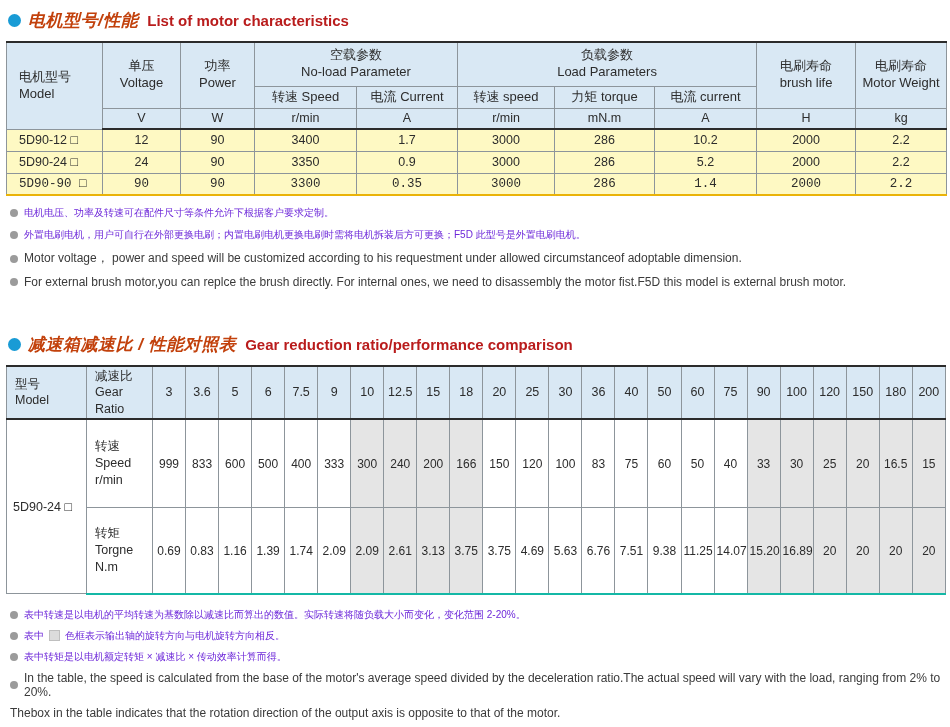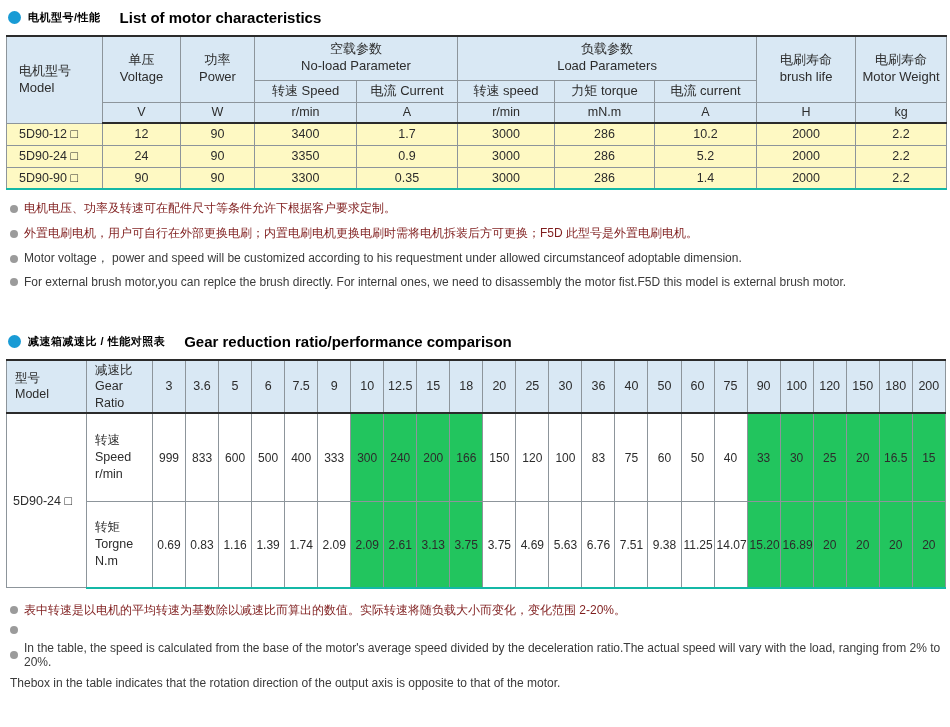--- a/index.html
+++ b/index.html
@@ -3,61 +3,61 @@
 <meta charset="utf-8">
 <style>
   * { margin:0; padding:0; box-sizing:border-box; }
   html,body { width:950px; height:727px; background:#ffffff; overflow:hidden;
     font-family:"Liberation Sans","DejaVu Sans",sans-serif; color:#2e2e2e; }
   .page { padding:7px 5px 0 6px; }
 
   
   .section-title { display:flex; align-items:center; gap:7px; margin:2px 0 9px 2px; }
   .bullet-blue { width:13px; height:13px; border-radius:50%; background:#199bd5; flex:0 0 auto; }
-  .title-zh { font-size:11px; font-weight:bold; color:#000000; letter-spacing:0.5px; }
-  .title-en { font-size:15px; font-weight:bold; color:#000000; margin-left:12px; }
+  .title-zh { font-size:17px; font-weight:bold; color:#c2410c; letter-spacing:0.5px;font-style:italic; }
+  .title-en { font-size:15px; font-weight:bold; color:#b91c1c; margin-left:2px; }
 
   
   table { border-collapse:collapse; table-layout:fixed; width:940px; }
   th,td { border:1px solid #8d959b; font-weight:normal; text-align:center;
     font-size:12.5px; color:#2c2c2c; padding:1px 2px; overflow:hidden; }
   .two-line span { display:block; line-height:1.3; }
 
   
   .t1 thead th { background:#d9e8f4; }
   .t1 .hrow1 th { border-top:2px solid #2b2b2b; }
   .t1 .hrow1 th, .t1 .hrow2 th { font-size:13px; }
   .t1 .hrow1 th { height:44px; }
   .t1 .hrow2 th { height:22px;margin-top:20px; }
   .t1 .units th { height:21px; font-size:12.5px; border-bottom:2px solid #2b2b2b; }
   .t1 tbody td { height:22px; background:#fef9c3; }
-  .t1 tbody tr:last-child td { border-bottom:2px solid #14b8a6; }
+  .t1 tbody tr:last-child td { border-bottom:2px solid #eab308;font-family:Liberation Mono, monospace; }
   .t1 .cell-left { text-align:left; padding-left:12px; }
 
   
   .notes { margin:10px 0 0 4px; }
   .note-line { display:flex; align-items:center; margin-bottom:8px; }
   .bullet-gray { width:8px; height:8px; border-radius:50%; background:#9b9b9b; margin-right:6px; flex:0 0 auto; }
-  .note-zh { font-size:12px; color:#7f1d1d; }
+  .note-zh { font-size:10px; color:#6d28d9; }
   .note-en { font-size:12px; color:#3a3a3a; }
   .inline-box { width:11px; height:11px; background:#dcdcdc; border:1px solid #bfbfbf; display:inline-block; margin:0 5px; flex:0 0 auto; }
 
   .sec2 { margin-top:44px; }
 
   
   .t2 { margin-top:2px; }
   .t2 thead th { background:#d9e8f4; border-top:2px solid #2b2b2b; border-bottom:2px solid #2b2b2b; height:44px; font-size:12.5px; }
   .t2 .w-model { width:80px; }
   .t2 .w-label { width:66px; }
   .t2 .left { text-align:left; padding-left:8px; }
   .t2 tbody td { background:#fff; font-size:12px; }
   .t2 .row-speed td { height:89px; }
   .t2 .row-torque td { height:86px; }
   .t2 tbody tr:last-child td { border-bottom:2px solid #14b8a6; }
-  .t2 td.shaded { background:#22c55e; }
+  .t2 td.shaded { background:#e5e5e5; }
   .t2 .lbl span { display:block; line-height:1.35; font-size:12.5px; }
   .t2 .model-cell { font-size:12.5px; text-align:left; padding-left:6px; }
 
   .notes2 { margin:13px 0 0 4px; }
   .notes2 .note-line { margin-bottom:7px; }
 </style>
 </head>
 <body>
 
 <div class="page">
@@ -300,20 +300,27 @@
     </tbody>
   </table>
 
   <div class="notes2">
     <div class="note-line">
       <span class="bullet-gray"></span>
       <span class="note-zh">表中转速是以电机的平均转速为基数除以减速比而算出的数值。实际转速将随负载大小而变化，变化范围 2-20%。</span>
     </div>
     <div class="note-line">
       <span class="bullet-gray"></span>
+      <span class="note-zh">表中</span>
+      <span class="inline-box"></span>
+      <span class="note-zh">色框表示输出轴的旋转方向与电机旋转方向相反。</span>
+    </div>
+    <div class="note-line">
+      <span class="bullet-gray"></span>
+      <span class="note-zh">表中转矩是以电机额定转矩 × 减速比 × 传动效率计算而得。</span>
     </div>
     <div class="note-line">
       <span class="bullet-gray"></span>
       <span class="note-en">In the table, the speed is calculated from the base of the motor's average speed  divided by the deceleration ratio.The actual speed will vary with the load, ranging from 2% to 20%.</span>
     </div>
     <div class="note-line">
 
       <span class="note-en">The</span>
 
       <span class="note-en">box in the table indicates that the rotation direction of the output axis is opposite to that of the motor.</span>

